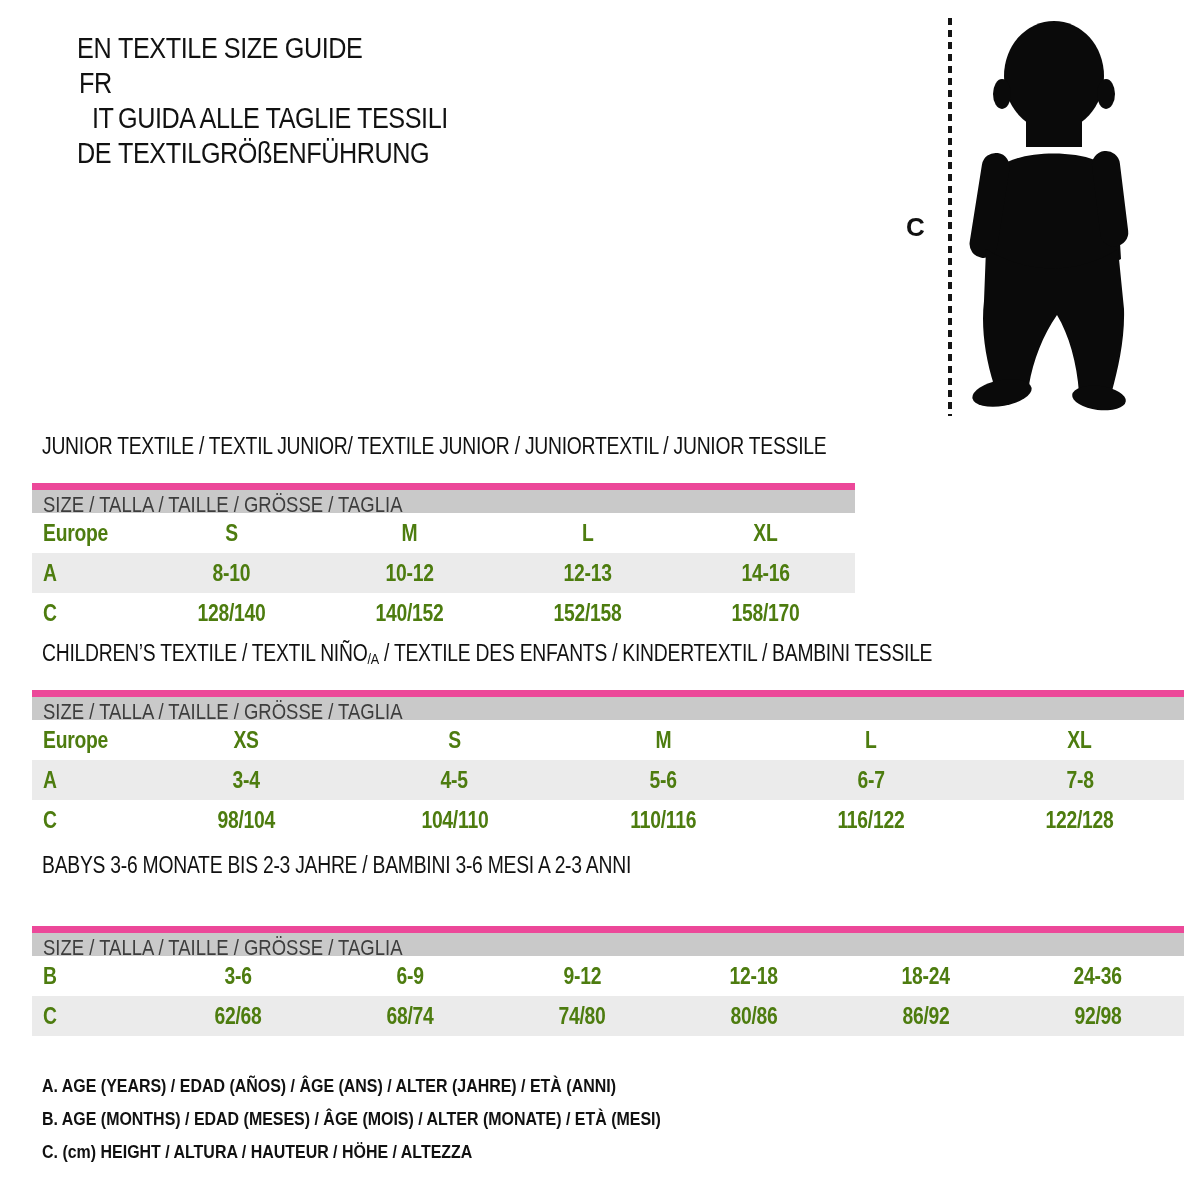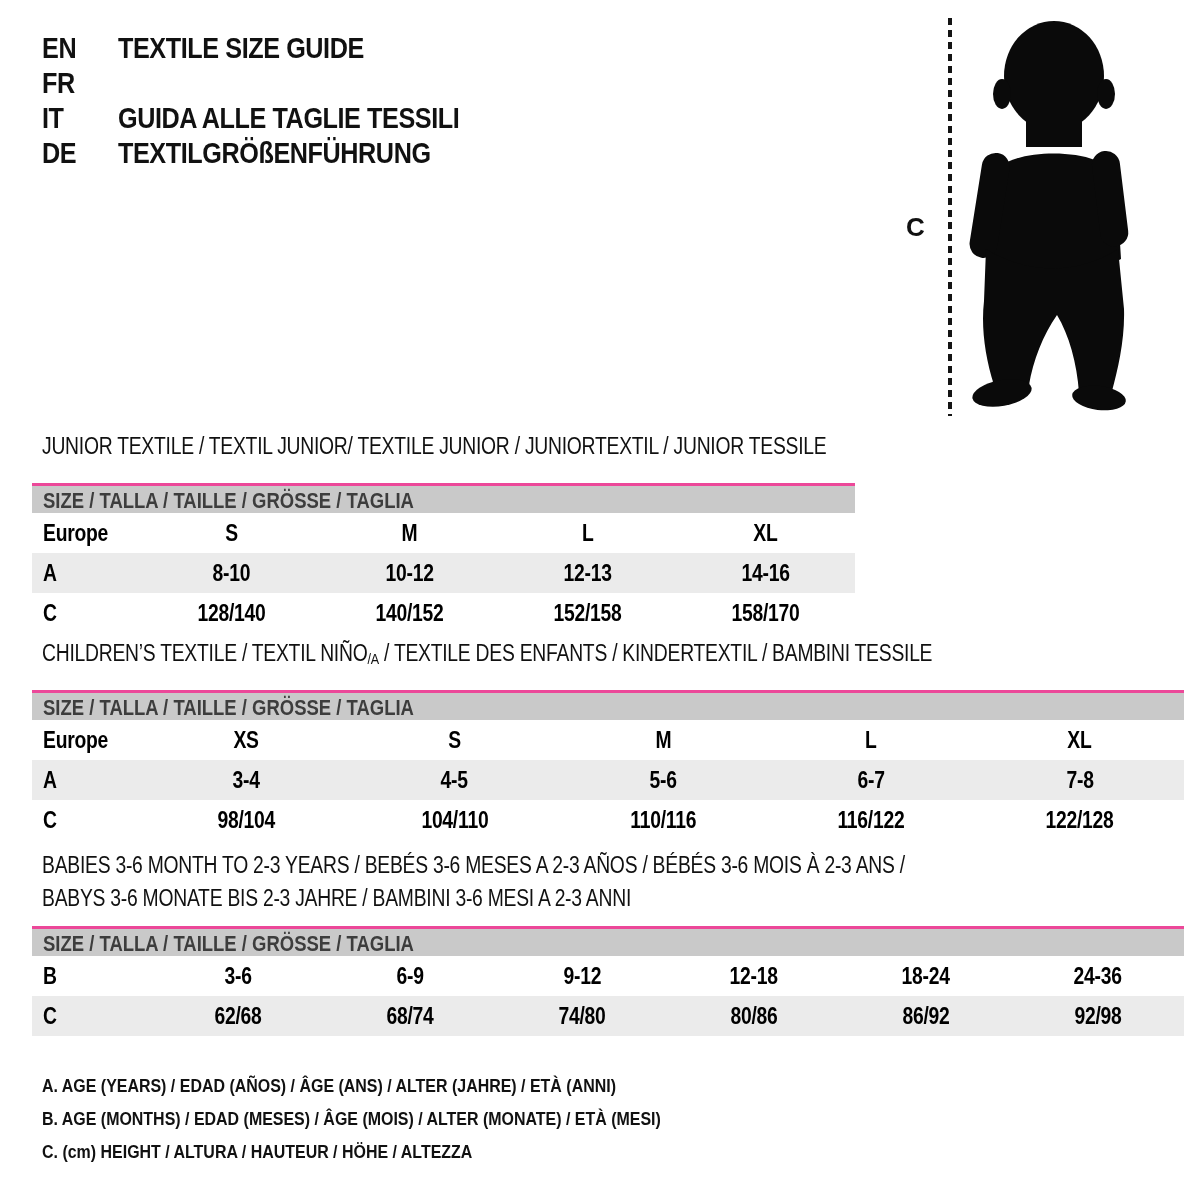--- a/index.html
+++ b/index.html
@@ -8,45 +8,45 @@
     background:#ffffff;color:#111;
     font-family:"Liberation Sans", sans-serif;
   }
   .abs{position:absolute;}
   
   .cnd{display:inline-block;transform:scaleX(.84);transform-origin:0 50%;white-space:nowrap;}
   .cnd-c{transform-origin:50% 50%;}
 
   
   .langs{left:42px;top:30px;}
-  .lang-row{display:flex;line-height:35px;font-size:30px;font-weight:700;letter-spacing:-.5px;}
+  .lang-row{display:flex;line-height:35px;font-size:30px;font-weight:400;letter-spacing:-.5px;text-align:right;}
   .lang-code{width:76px;flex:0 0 76px;}
 
   
   .meas-line{
     left:948px;top:18px;width:4px;height:398px;
     background:repeating-linear-gradient(to bottom,#141414 0 7px,transparent 7px 12px);
   }
   .hlabel{left:906px;top:212px;font-size:26px;font-weight:700;line-height:30px;}
 
   
   .sec-title{font-size:23px;font-weight:400;line-height:24px;letter-spacing:-.3px;}
   .sec-title.two-line{line-height:33px;}
   .subA{font-size:15px;vertical-align:-3px;}
 
   
   .tbl-block .size-bar{
     height:30px;line-height:30px;padding-left:11px;box-sizing:border-box;
     background:var(--bar-bg,#c9c9c9);color:var(--bar-text,#3d3d3d);
-    font-size:22px;font-weight:700;border-top:3px solid #ec4899;
+    font-size:22px;font-weight:400;border-top:7px solid #ec4899;
   }
   table.size-table{border-collapse:collapse;table-layout:fixed;width:100%;}
   table.size-table td{
     height:40px;padding:0;vertical-align:middle;text-align:center;
-    font-size:23px;font-weight:700;letter-spacing:-.3px;color:#000000;margin-top:8px;
+    font-size:23px;font-weight:700;letter-spacing:-.3px;color:#4d7c0f;margin-top:8px;
   }
   table.size-table td.lbl{text-align:left;padding-left:11px;}
   tr.shade{background:var(--row-shade,#ebebeb);}
 
   
   .notes{left:42px;top:1069px;font-size:19px;font-weight:700;line-height:33px;}
 </style>
 </head>
 <body>
 
@@ -161,21 +161,20 @@
         <td><span class="cnd cnd-c">104/110</span></td>
         <td><span class="cnd cnd-c">110/116</span></td>
         <td><span class="cnd cnd-c">116/122</span></td>
         <td><span class="cnd cnd-c">122/128</span></td>
       </tr>
     </tbody>
   </table>
 </div>
 
 <div class="abs sec-title two-line" style="left:42px;top:849px;">
-  <div><span class="cnd">BABIES 3-6 MONTH TO 2-3 YEARS / BEBÉS 3-6 MESES A 2-3 AÑOS / BÉBÉS 3-6 MOIS À 2-3 ANS /</span></div>
   <div><span class="cnd">BABYS 3-6 MONATE BIS 2-3 JAHRE / BAMBINI 3-6 MESI A 2-3 ANNI</span></div>
 </div>
 <div class="abs tbl-block" style="left:32px;top:926px;width:1152px;">
   <div class="size-bar"><span class="cnd">SIZE / TALLA / TAILLE / GRÖSSE / TAGLIA</span></div>
   <table class="size-table">
     <colgroup>
         <col style="width:120px">
         <col>
         <col>
         <col>

